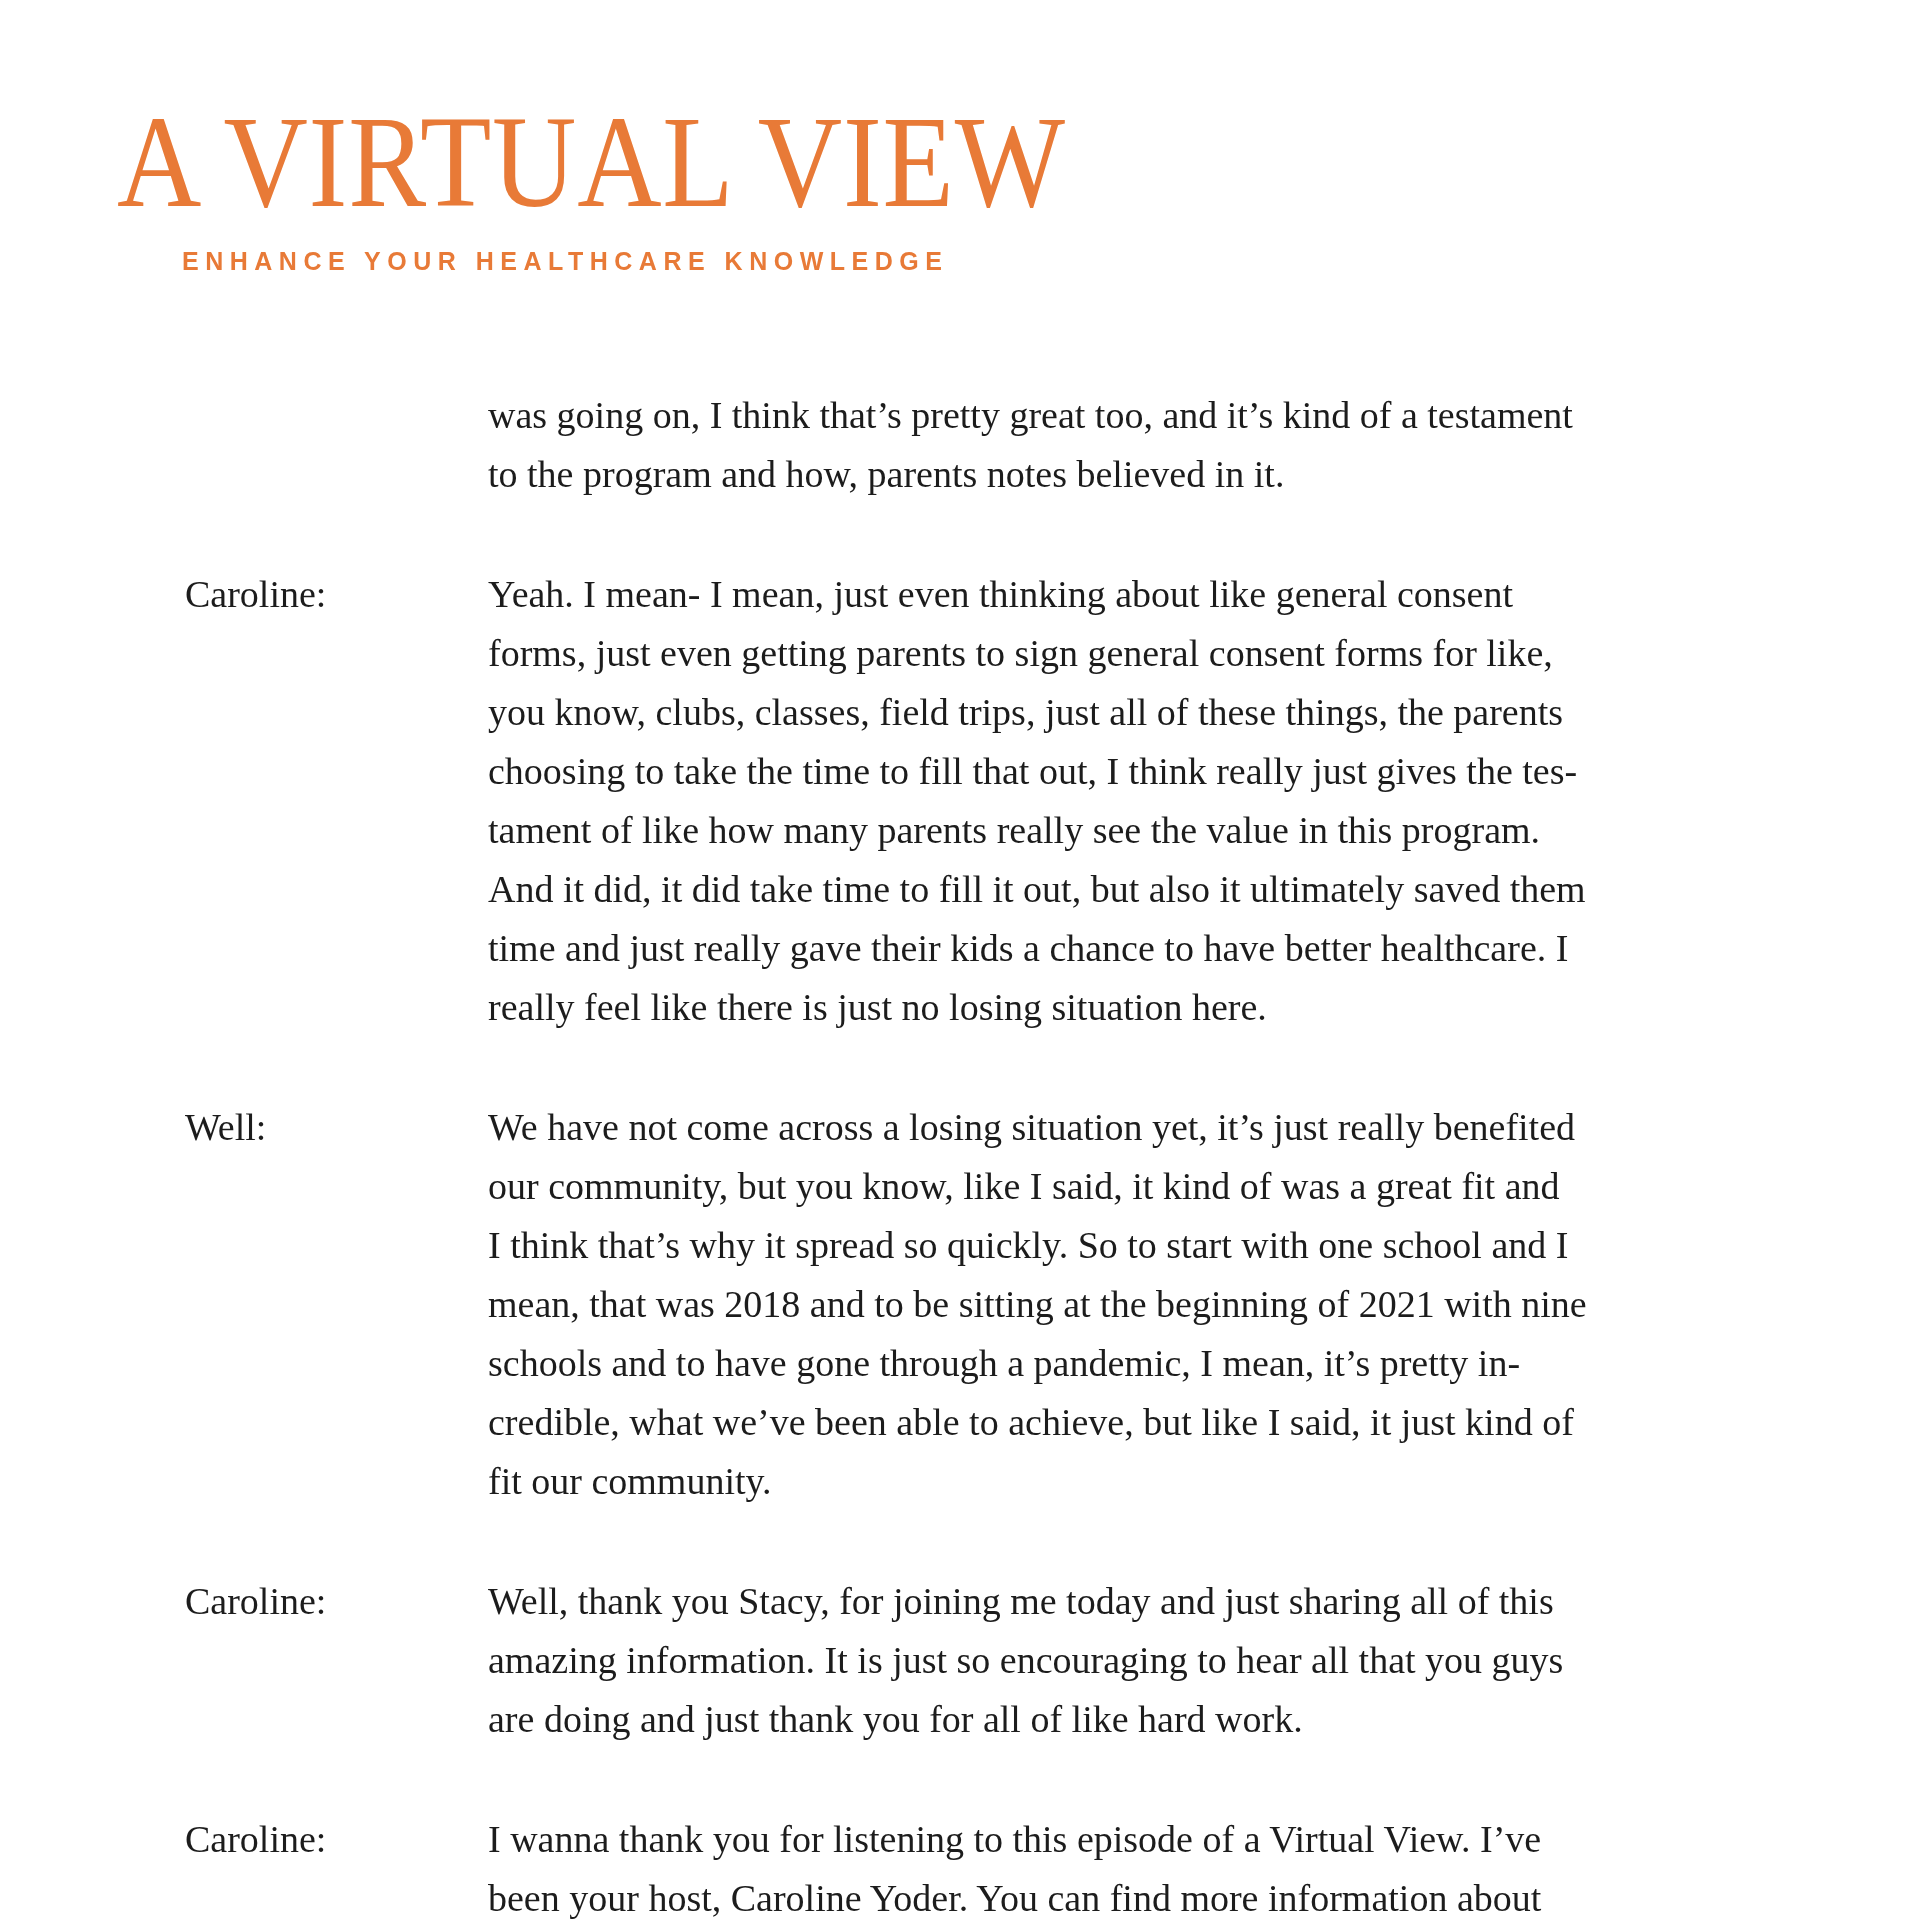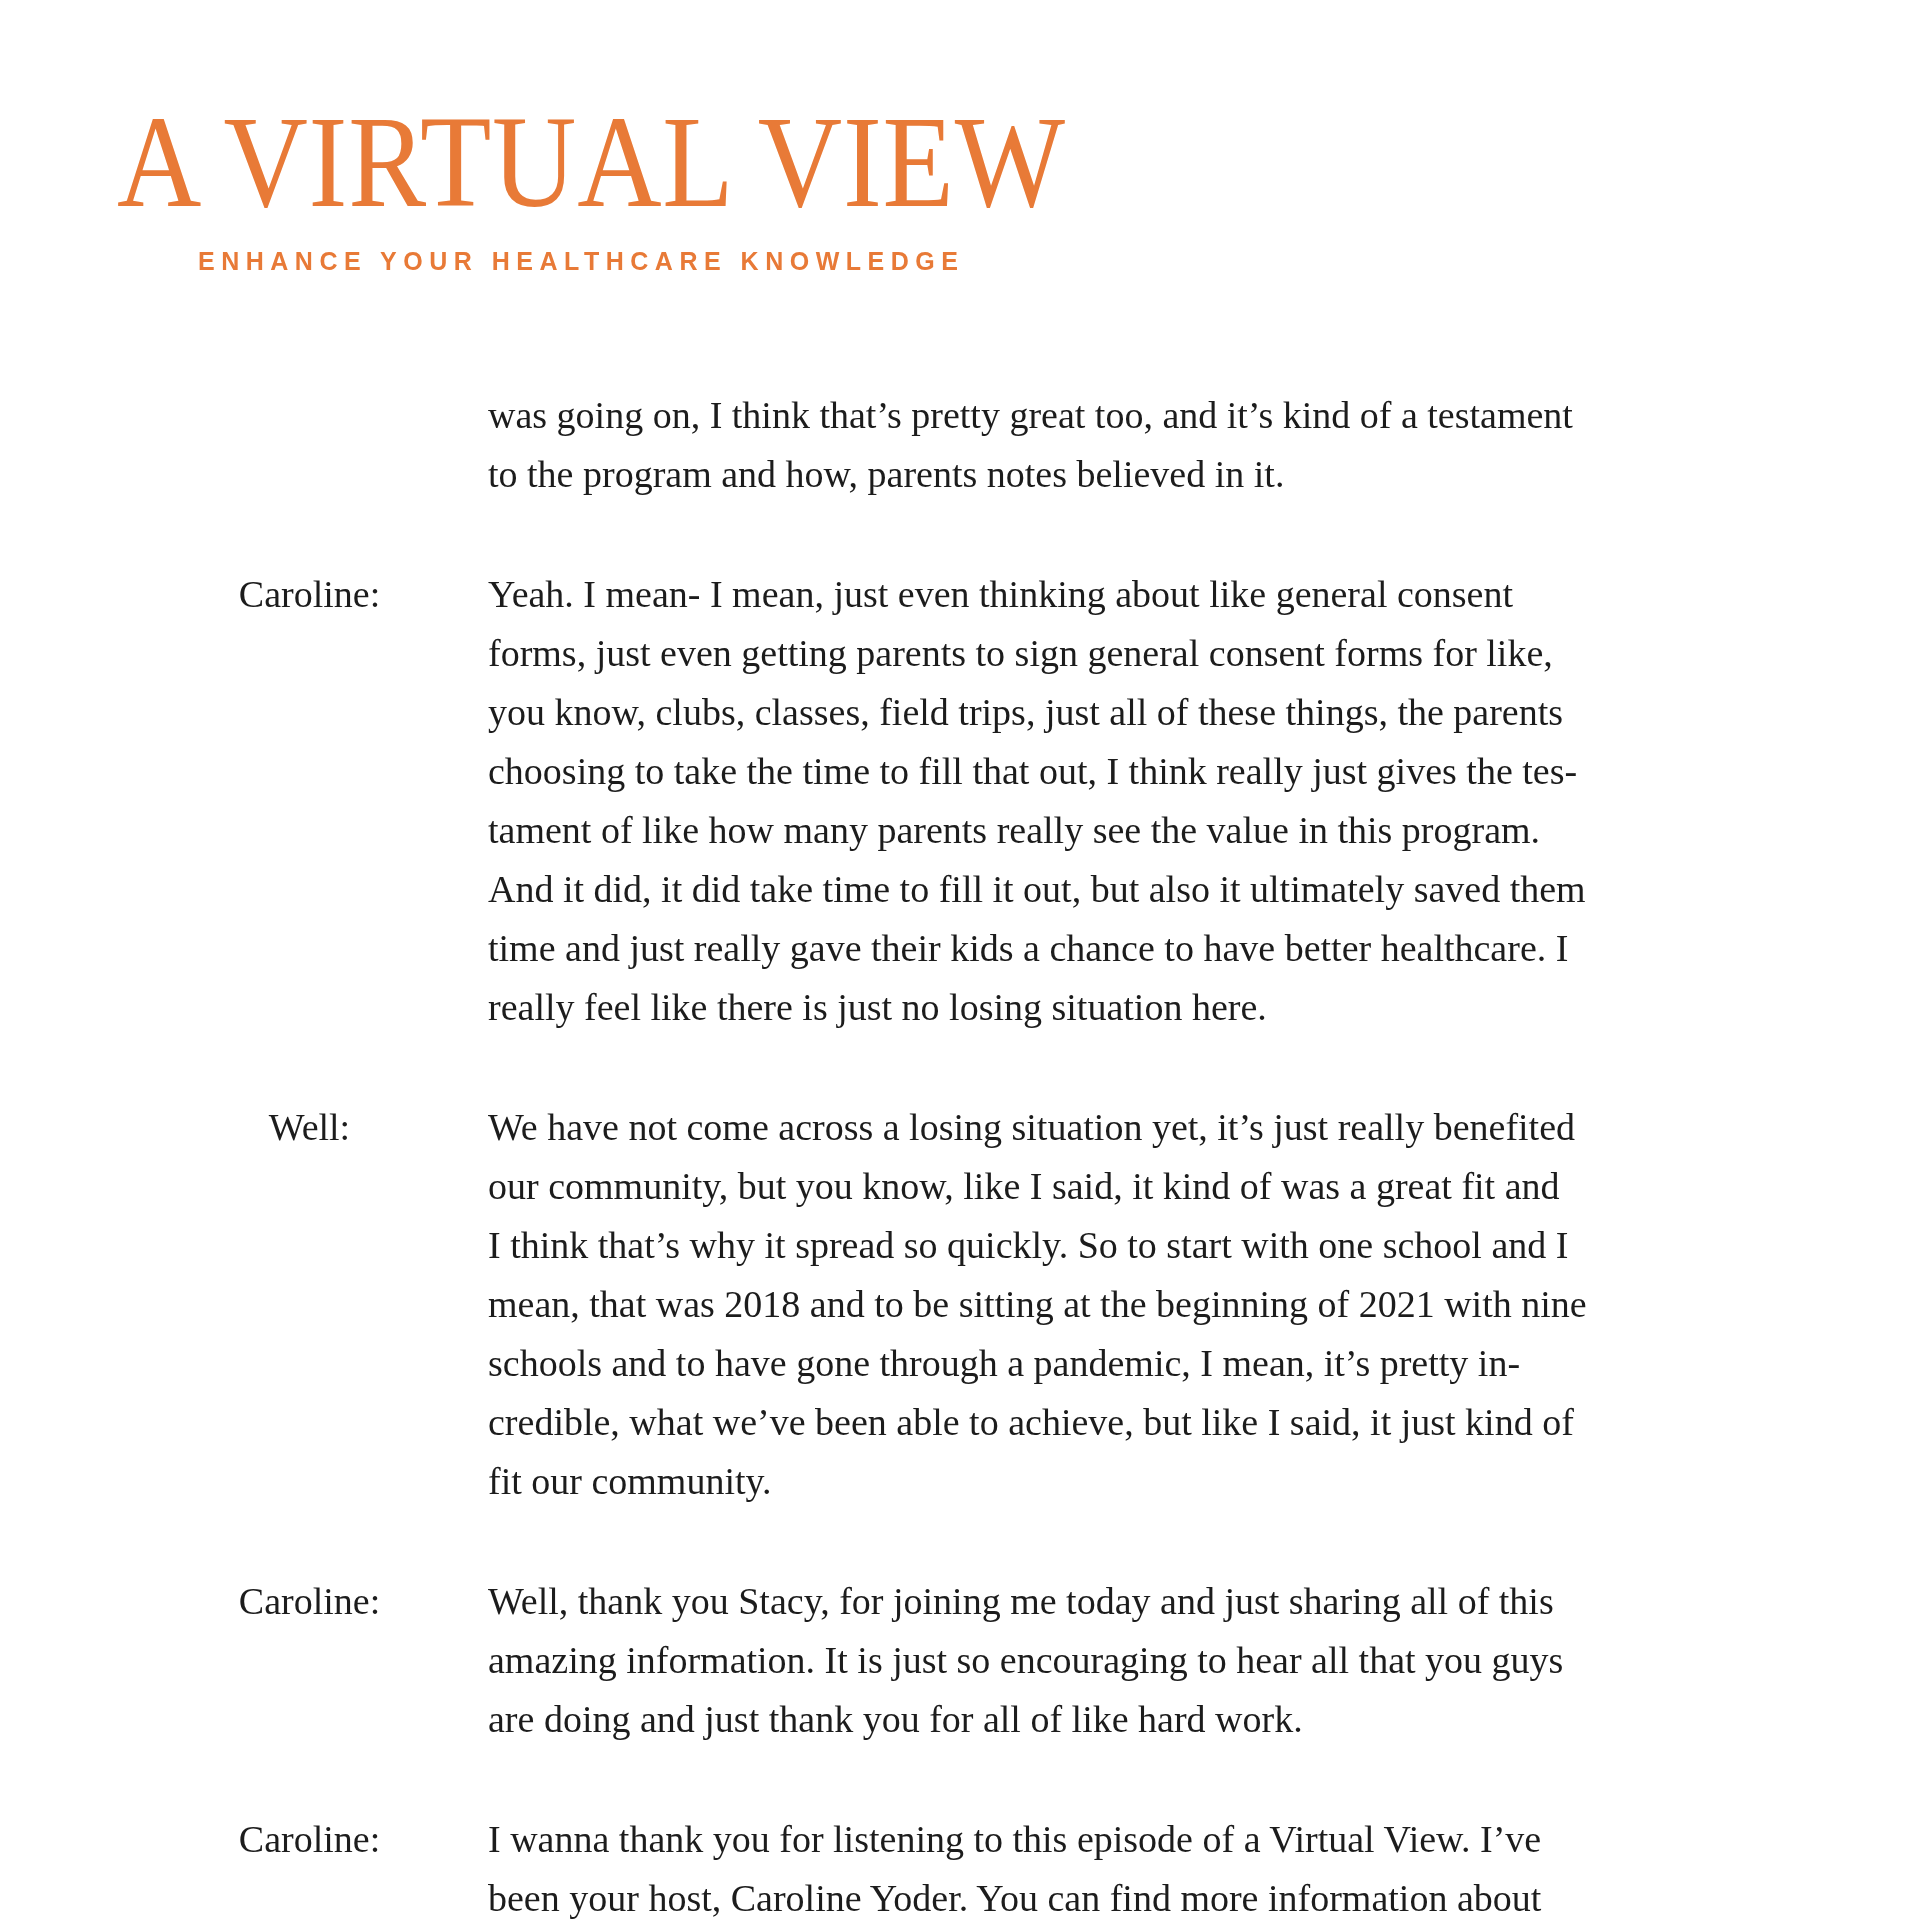--- a/index.html
+++ b/index.html
@@ -23,21 +23,21 @@
     font-size: 127px;
     line-height: 1;
     letter-spacing: 0.8px;
     color: #E87A37;
     transform: scale(0.92, 1.04);
     transform-origin: 0 0;
     white-space: nowrap;
   }
   .masthead-subtitle {
     position: absolute;
-    left: 198px;
+    left: 182px;
     top: 247px;
     font-family: "Liberation Sans", sans-serif;
     font-weight: bold;
     font-size: 25px;
     letter-spacing: 6.5px;
     color: #E87A37;
     white-space: nowrap;
   }
 
   
@@ -50,21 +50,21 @@
   .turn {
     display: flex;
     margin-bottom: 61px;
     font-size: 38px;
     line-height: 59px;
     color: #1C1C1C;
   }
   .speaker {
     flex: none;
     width: 249px;
-    text-align: center;
+    text-align: left;
   }
   .turn-text {
     flex: none;
     margin-left: 54px;
     width: 1283px;
     white-space: pre-line;
   }
 </style>
 </head>
 <body>

